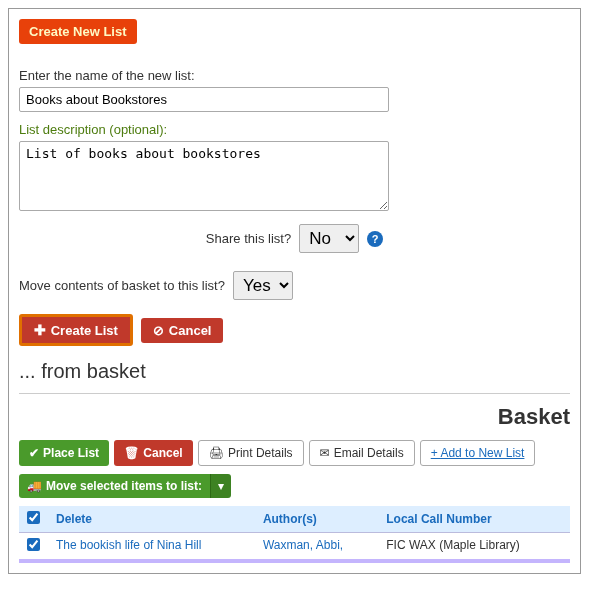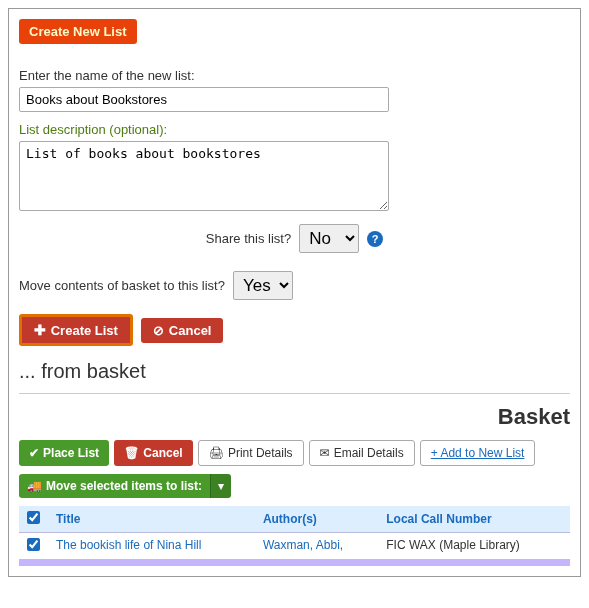--- a/index.html
+++ b/index.html
@@ -228,21 +228,21 @@
       background-color: #ddeeff;
       color: #1a6bbd;
       text-align: left;
       padding: 5px 8px;
       font-size: 12px;
       border-bottom: 1px solid #bbd;
     }
     .basket-table td {
       padding: 5px 8px;
       font-size: 12px;
-      border-bottom: 7px solid #c4b5fd;
+      border-bottom: 4px solid #c4b5fd;
       vertical-align: top;
       margin-left: 6px;
     }
     .basket-table tr:nth-child(even) td {
       background: #f5f9ff;
     }
     .book-link {
       color: #1a6bbd;
       text-decoration: none;
       cursor: pointer;
@@ -336,21 +336,21 @@
     </button>
   </div>
 
 
   <table class="basket-table">
     <thead>
       <tr>
         <th style="width:20px;">
           <input type="checkbox" class="checkbox-blue" checked="" style="">
         </th>
-        <th>Title</th>
+        <th>Delete</th>
         <th>Author(s)</th>
         <th>Local Call Number</th>
       </tr>
     </thead>
     <tbody id="basket-rows">
     <tr>
       <td><input type="checkbox" class="checkbox-blue" checked="" style=""></td>
       <td><a class="book-link">The bookish life of Nina Hill</a></td>
       <td><a class="book-link">Waxman, Abbi,</a></td>
       <td>FIC WAX (Maple Library)</td>

